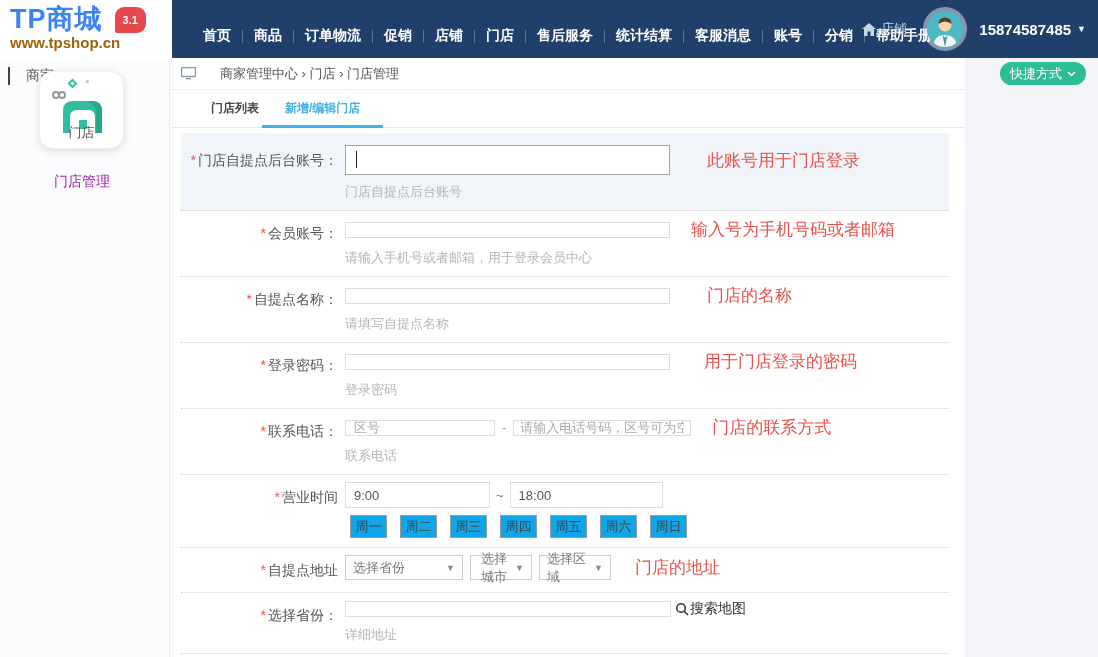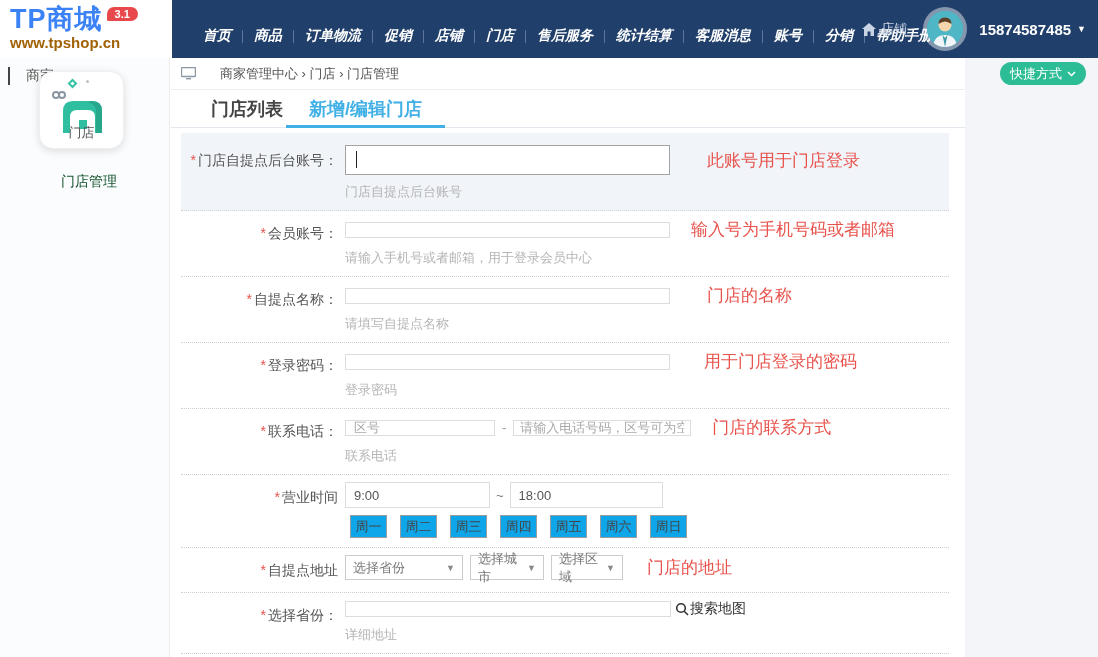--- a/index.html
+++ b/index.html
@@ -4,51 +4,51 @@
 <style>
   * { margin:0; padding:0; box-sizing:border-box; }
   html,body { width:1098px; height:657px; overflow:hidden; background:#fff;
     font-family:"Liberation Sans","DejaVu Sans",sans-serif; }
 
   
   .navbar { position:absolute; left:0; top:0; width:1098px; height:58px; background:#20406b; }
   .logo-box { position:absolute; left:0; top:0; width:172px; height:58px; background:#fff; padding:4px 0 0 10px; }
   .logo-line { display:flex; align-items:flex-start; }
   .logo-title { color:#3b82f6; font-size:27px; font-weight:bold; letter-spacing:1px; line-height:30px; }
-  .logo-badge { background:#e8484b; color:#fff; font-size:11px; font-weight:bold; border-radius:9px 9px 9px 2px; padding:1px 8px; margin:3px 0 0 4px; }
+  .logo-badge { background:#e8484b; color:#fff; font-size:11px; font-weight:bold; border-radius:9px 9px 9px 2px; padding:7px 8px; margin:3px 0 0 12px; }
   .logo-url { color:#a16207; font-size:15px; font-weight:bold; line-height:18px; }
-  .nav-menu { position:absolute; left:192px; top:0; height:72px; display:flex; align-items:center;font-style:italic; }
+  .nav-menu { position:absolute; left:192px; top:0; height:72px; display:flex; align-items:center; }
   .nav-item { color:#fff; font-size:14px; font-weight:bold; padding:0 11px; cursor:pointer; white-space:nowrap; }
   .nav-sep { width:1px; height:13px; background:#5d749b; }
   .nav-right { position:absolute; right:12px; top:0; height:58px; display:flex; align-items:center; }
   .shop-link { display:flex; align-items:center; color:#c9d4e4; font-size:13px; gap:5px; margin-right:20px; cursor:pointer; }
   .avatar { width:36px; height:36px; border-radius:50%; background:#4fb6c6; box-shadow:0 0 0 4px rgba(255,255,255,.45); overflow:hidden; position:relative; }
   .phone-box { display:flex; align-items:center; color:#fff; font-size:15px; font-weight:bold; margin-left:16px; gap:6px; cursor:pointer; }
   .phone-caret { font-size:9px; color:#fff; }
 
   
   .sidebar { position:absolute; left:0; top:58px; width:170px; height:599px; background:#fbfcfd; border-right:1px solid #ececec; }
   .clipped-item { position:absolute; left:8px; top:9px; display:flex; align-items:center; gap:16px; color:#555; font-size:14px; }
   .clipped-bar { width:2px; height:18px; background:#444; }
   .app-card { position:absolute; left:39px; top:13px; width:85px; height:78px; background:#fff; border:1px solid #f0f0f0; border-radius:14px; box-shadow:0 2px 8px rgba(0,0,0,.13); }
   .card-diamond { position:absolute; left:29px; top:8px; width:7px; height:7px; border:2px solid #35c1a5; transform:rotate(45deg); }
   .card-dot { position:absolute; left:46px; top:8px; width:3px; height:3px; background:#b9c2c9; border-radius:50%; }
   .card-binoculars { position:absolute; left:12px; top:19px; display:flex; }
   .card-binoculars i { width:8px; height:8px; border:2px solid #8a97a3; border-radius:50%; background:#fff; }
   .card-binoculars i + i { margin-left:-2px; }
   .store-glyph { position:absolute; left:20px; top:26px; }
   .card-label { position:absolute; left:0; right:0; bottom:6px; text-align:center; font-size:13px; color:#555; }
-  .section-label { position:absolute; left:54px; top:115px; font-size:14px; color:#14532d;margin-left:7px; }
+  .section-label { position:absolute; left:54px; top:115px; font-size:14px; color:#a21caf; }
 
   
   .main-panel { position:absolute; left:171px; top:58px; width:794px; height:599px; background:#fff; }
   .breadcrumb-row { height:32px; display:flex; align-items:center; padding-left:10px; border-bottom:1px solid #eee; }
   .breadcrumb-text { font-size:13px; color:#555; margin-left:24px; }
   .tabs-row { height:38px; border-bottom:1px solid #e3e8ee; display:flex; align-items:stretch; padding-left:27px; position:relative; }
-  .tab { font-size:18px; color:#444; font-weight:bold; padding:0 13px; display:flex; align-items:center; cursor:pointer; position:relative; }
+  .tab { font-size:12px; color:#444; font-weight:bold; padding:0 13px; display:flex; align-items:center; cursor:pointer; position:relative; }
   .tab.active { color:#41b0e6; }
   .tab.active::after { content:""; position:absolute; left:-10px; right:-10px; bottom:-1px; height:3px; background:#41b0e6; }
 
   
   .form { position:absolute; left:10px; top:75px; width:768px; }
   .frow { display:flex; align-items:flex-start; border-bottom:1px dotted #cfcfcf; padding:7px 0 0 0; position:relative; }
   .frow.hl { background:#f1f4f9; padding-top:12px; }
   .flabel { width:157px; text-align:right; font-size:14px; color:#555; padding-top:7px; flex-shrink:0; white-space:nowrap; }
   .req { color:#e8524c; margin-right:2px; }
   .fcontent { margin-left:7px; padding-bottom:9px; }
@@ -250,21 +250,21 @@
     </div>
 
     <div class="frow">
       <div class="flabel"><span class="req">*</span><span>自提点地址</span></div>
       <div class="fcontent" style="padding-bottom:12px;">
         <div class="inline" style="gap:7px;">
           <div class="selectbox" style="width:118px;">
             <span>选择省份</span>
             <span class="arr">▼</span>
           </div>
-          <div class="selectbox" style="width:74px;">
+          <div class="selectbox" style="width:62px;text-align:right;">
             <span>选择城市</span>
             <span class="arr">▼</span>
           </div>
           <div class="selectbox" style="width:72px;">
             <span>选择区域</span>
             <span class="arr">▼</span>
           </div>
           <span class="rednote" style="margin-left:17px;">门店的地址</span>
         </div>
       </div>

